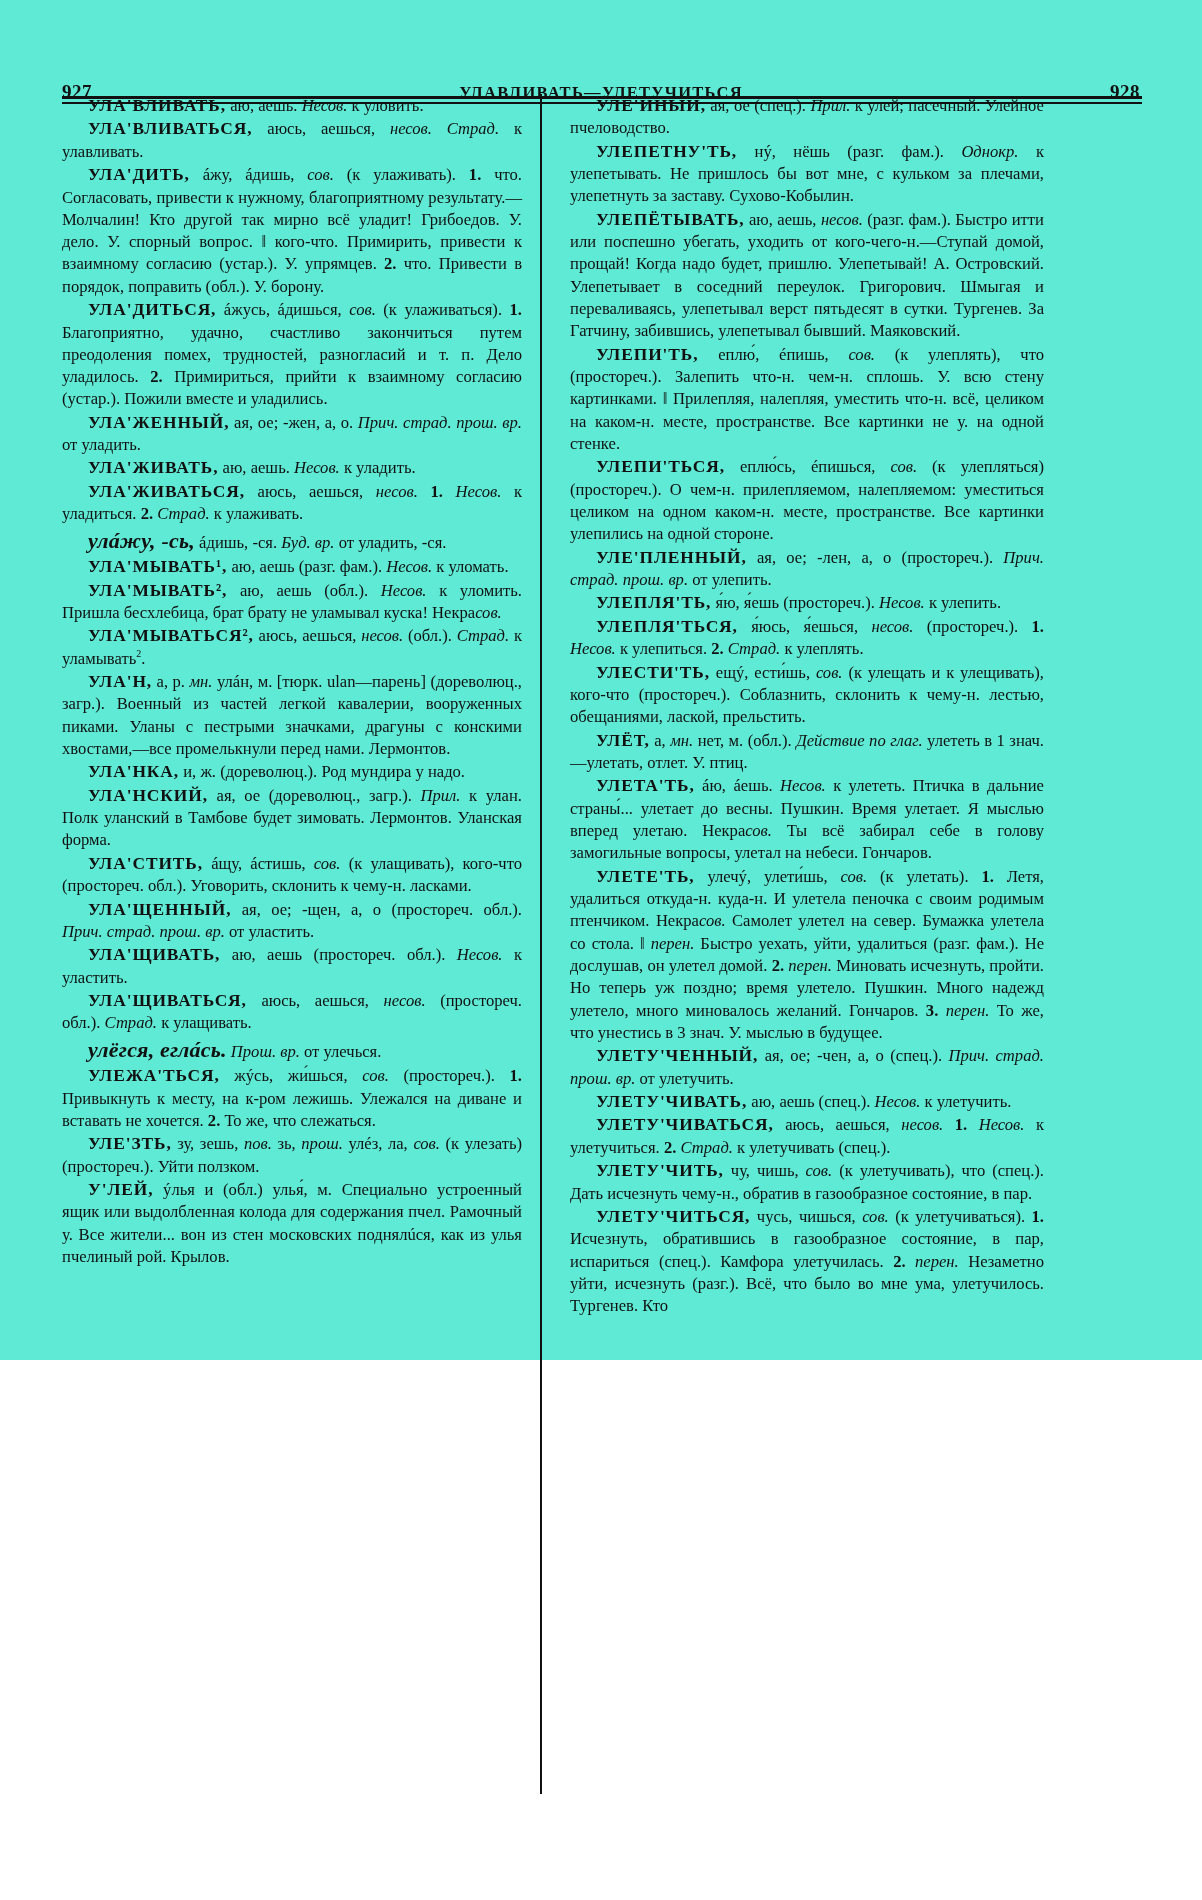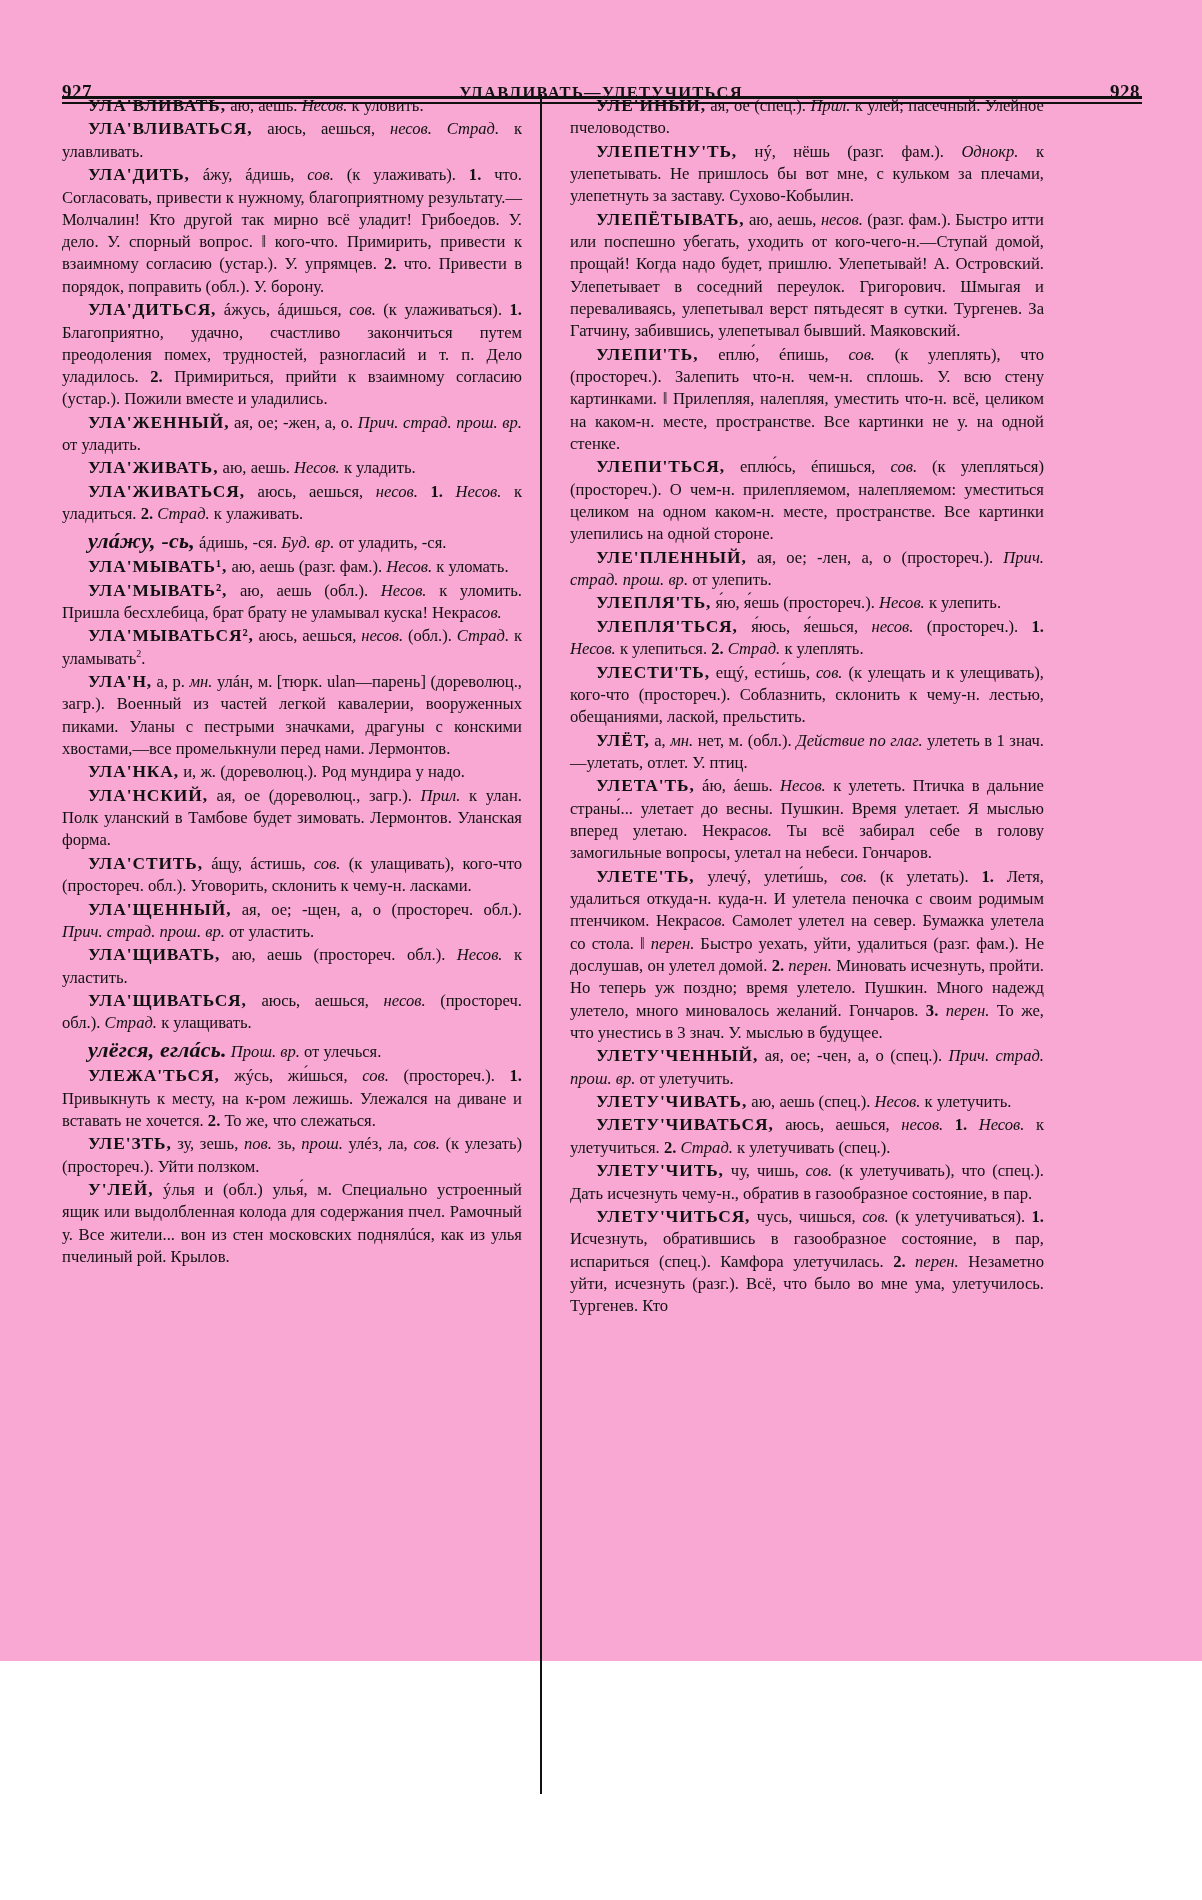--- a/index.html
+++ b/index.html
@@ -5,22 +5,22 @@
   html,body{margin:0;padding:0;}
   body{
     width:1202px;height:1900px;
     background:#ffffff;
     font-family:"Liberation Serif","DejaVu Serif",serif;
     color:#111111;
     overflow:hidden;
   }
   .page{
     position:relative;
-    width:1202px;height:1661px;
-    background:#f9a8d4;
+    width:1202px;height:1360px;
+    background:#5eead4;
     box-sizing:border-box;
     padding:0;
   }
   
   .runhead{
     position:absolute;
     left:62px;right:62px;top:58px;
     height:26px;
     display:flex;align-items:baseline;justify-content:space-between;
   }

